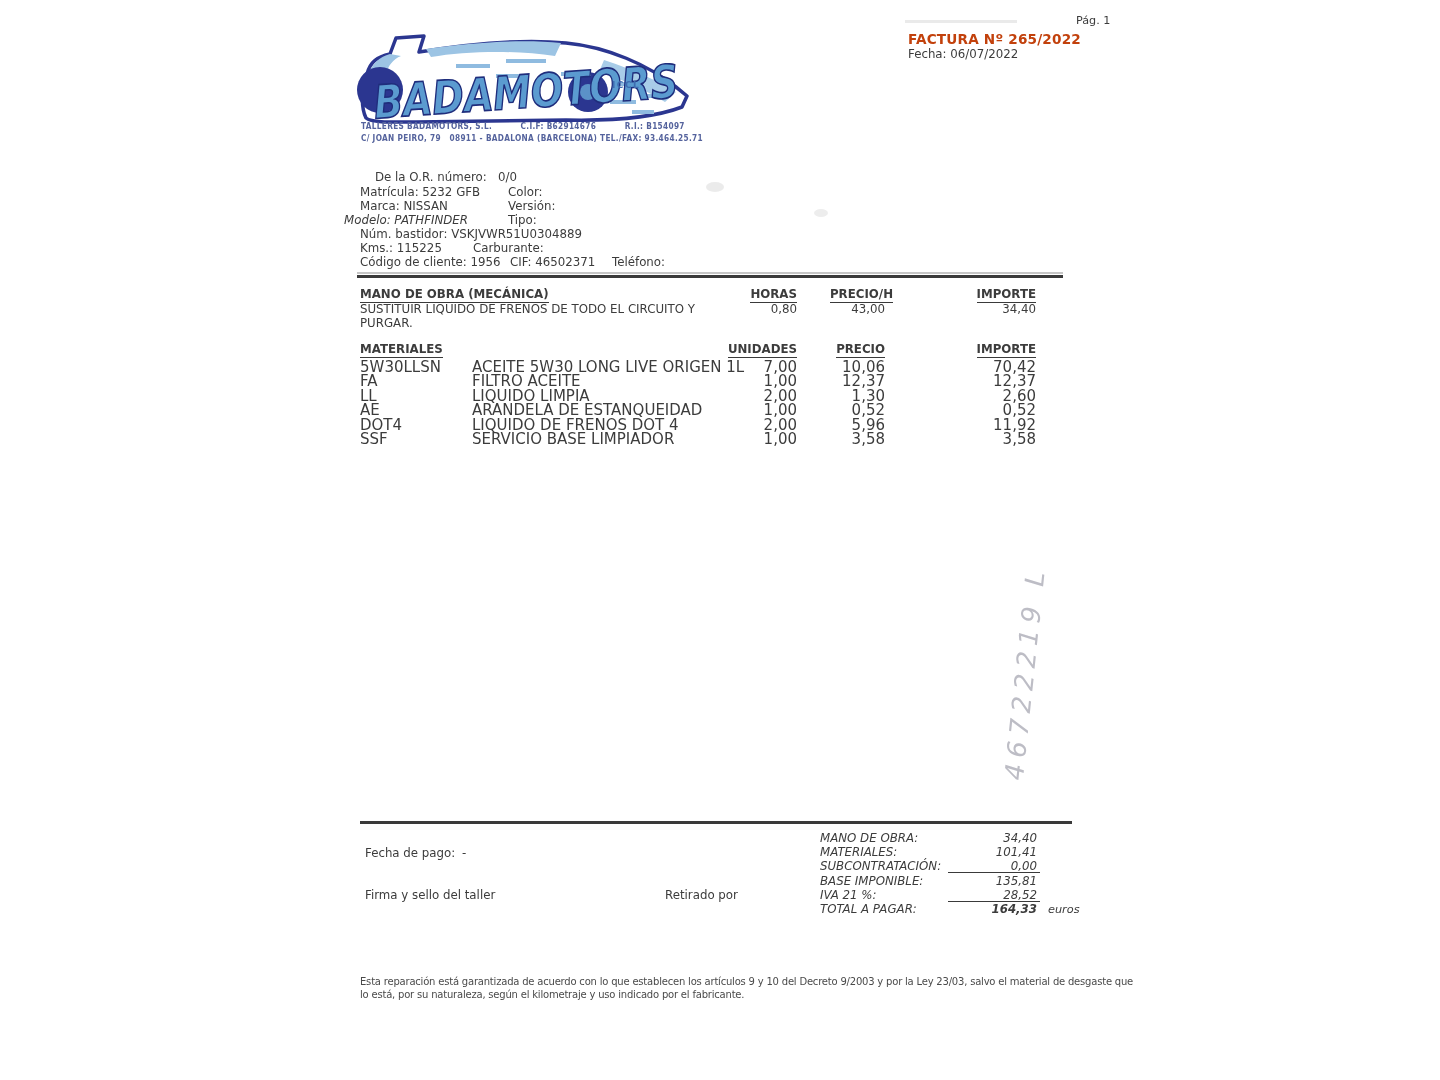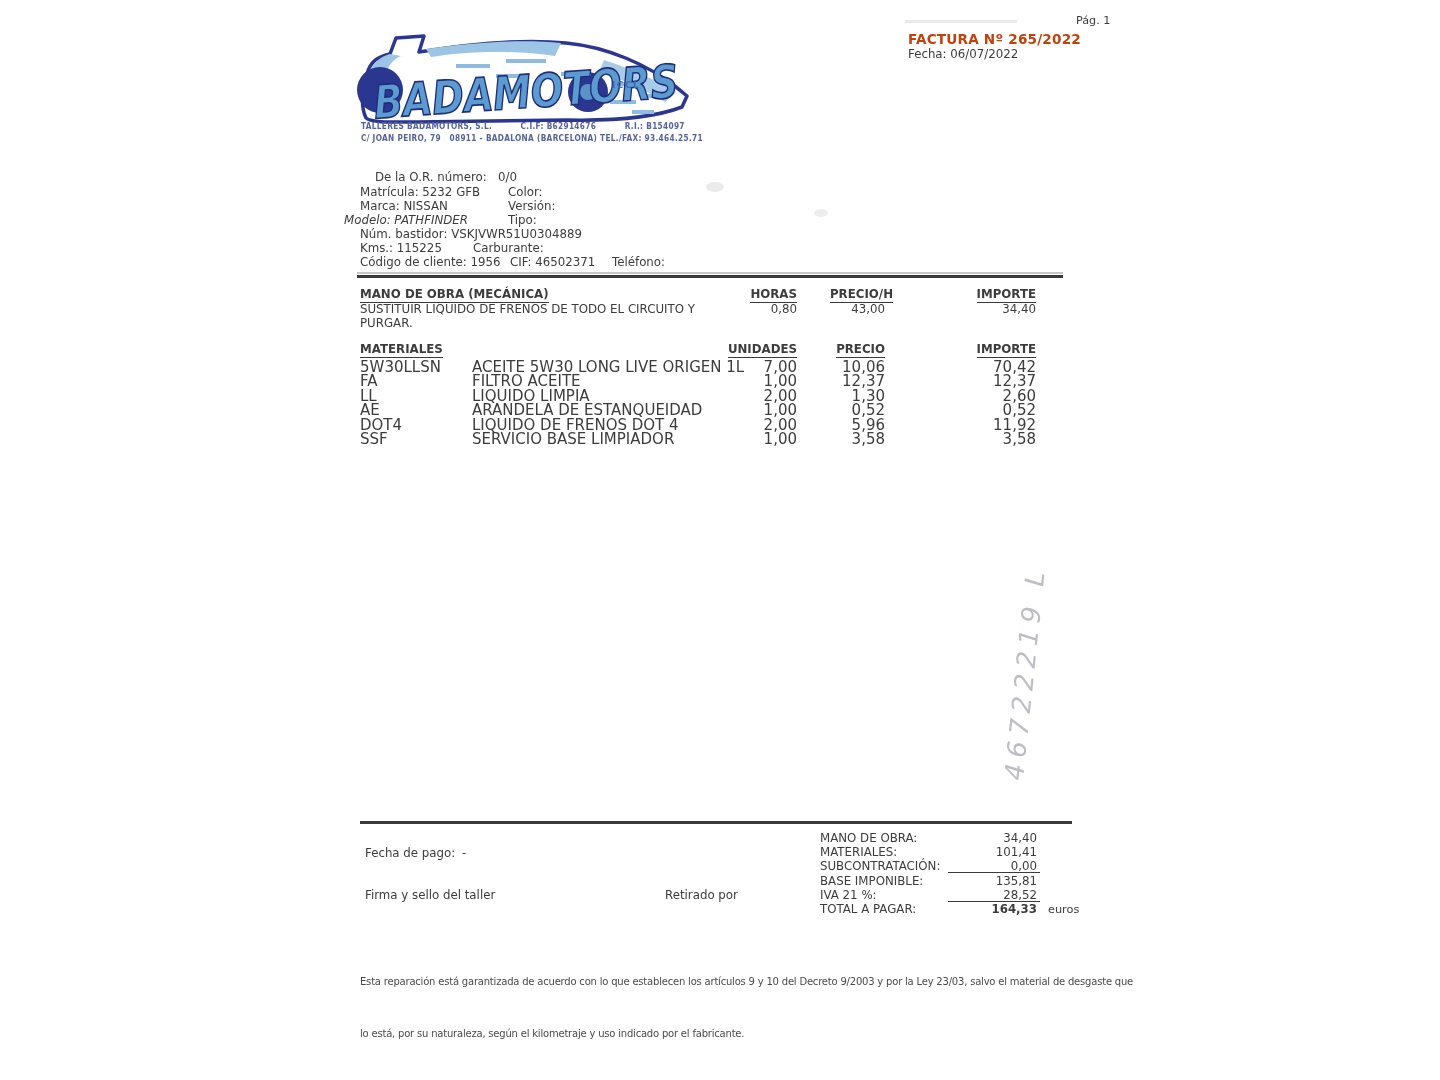--- a/index.html
+++ b/index.html
@@ -13,21 +13,21 @@
   .small-co{font-size:8px;font-weight:700;color:#55639d;letter-spacing:.35px;
             transform:scaleX(.92);transform-origin:left top;white-space:pre;}
   .hdr-bold{font-size:13.6px;font-weight:700;color:#c2410c;letter-spacing:.2px;}
   .rule{background:#3a3a3a;}
   .rule-soft{background:#c6c6c6;}
   .mat-row{position:relative;height:14.45px;}
   .mat-row span{position:absolute;top:0;font-size:15px;white-space:pre;}
   .col-un{left:340px;width:97px;text-align:right;}
   .col-pr{left:428px;width:97px;text-align:right;}
   .col-im{left:579px;width:97px;text-align:right;}
-  .tot-row{position:relative;height:14.2px;}
+  .tot-row{position:relative;height:14.2px;font-style:italic;}
   .tot-row .lbl{position:absolute;left:0;top:0;font-size:11.8px;white-space:pre;}
   .tot-row .val{position:absolute;left:120px;top:0;width:97px;text-align:right;font-size:11.8px;}
   .tot-row .sum-line{position:absolute;left:128px;top:13px;width:92px;border-top:1.6px solid #3a3a3a;}
   .tot-row .suffix{position:absolute;left:228px;top:1px;font-size:11.3px;}
   .handwriting{display:flex;align-items:center;justify-content:center;
                transform:rotate(-84deg);font-style:italic;font-size:26px;
                letter-spacing:6px;color:#b2b2bc;opacity:.85;white-space:pre;}
   .legal{font-size:10px;letter-spacing:-.2px;color:#4a4a4a;white-space:pre;}
   .artifact{border-radius:50%;}
 </style>
@@ -196,15 +196,15 @@
       <span class="sum-line"></span>
     </div>
     <div class="tot-row">
       <span class="lbl">TOTAL A PAGAR:</span>
       <span class="val b">164,33</span>
       <span class="suffix">euros</span>
     </div>
   </div>
 
   <div class="abs legal" style="left:360px;top:976px;">Esta reparación está garantizada de acuerdo con lo que establecen los artículos 9 y 10 del Decreto 9/2003 y por la Ley 23/03, salvo el material de desgaste que</div>
-  <div class="abs legal" style="left:360px;top:989px;margin-top:39px;">lo está, por su naturaleza, según el kilometraje y uso indicado por el fabricante.</div>
+  <div class="abs legal" style="left:360px;top:989px;">lo está, por su naturaleza, según el kilometraje y uso indicado por el fabricante.</div>
 
 </div>
 
 </body></html>

